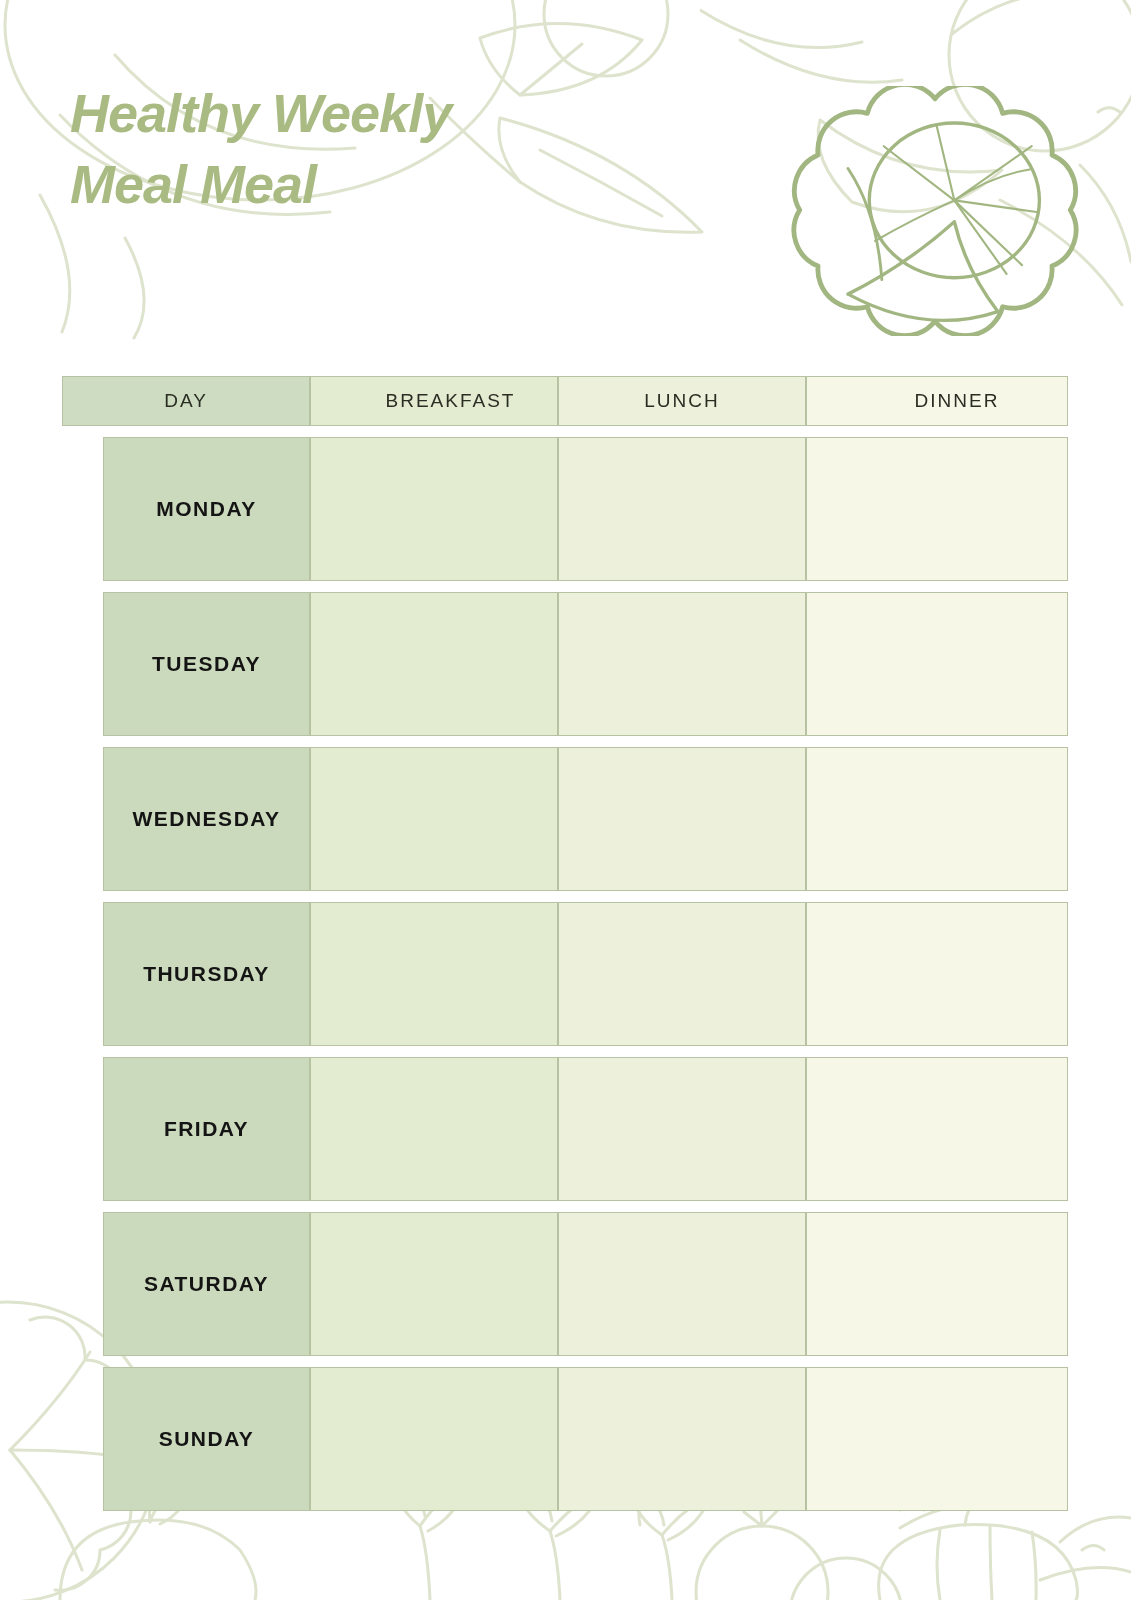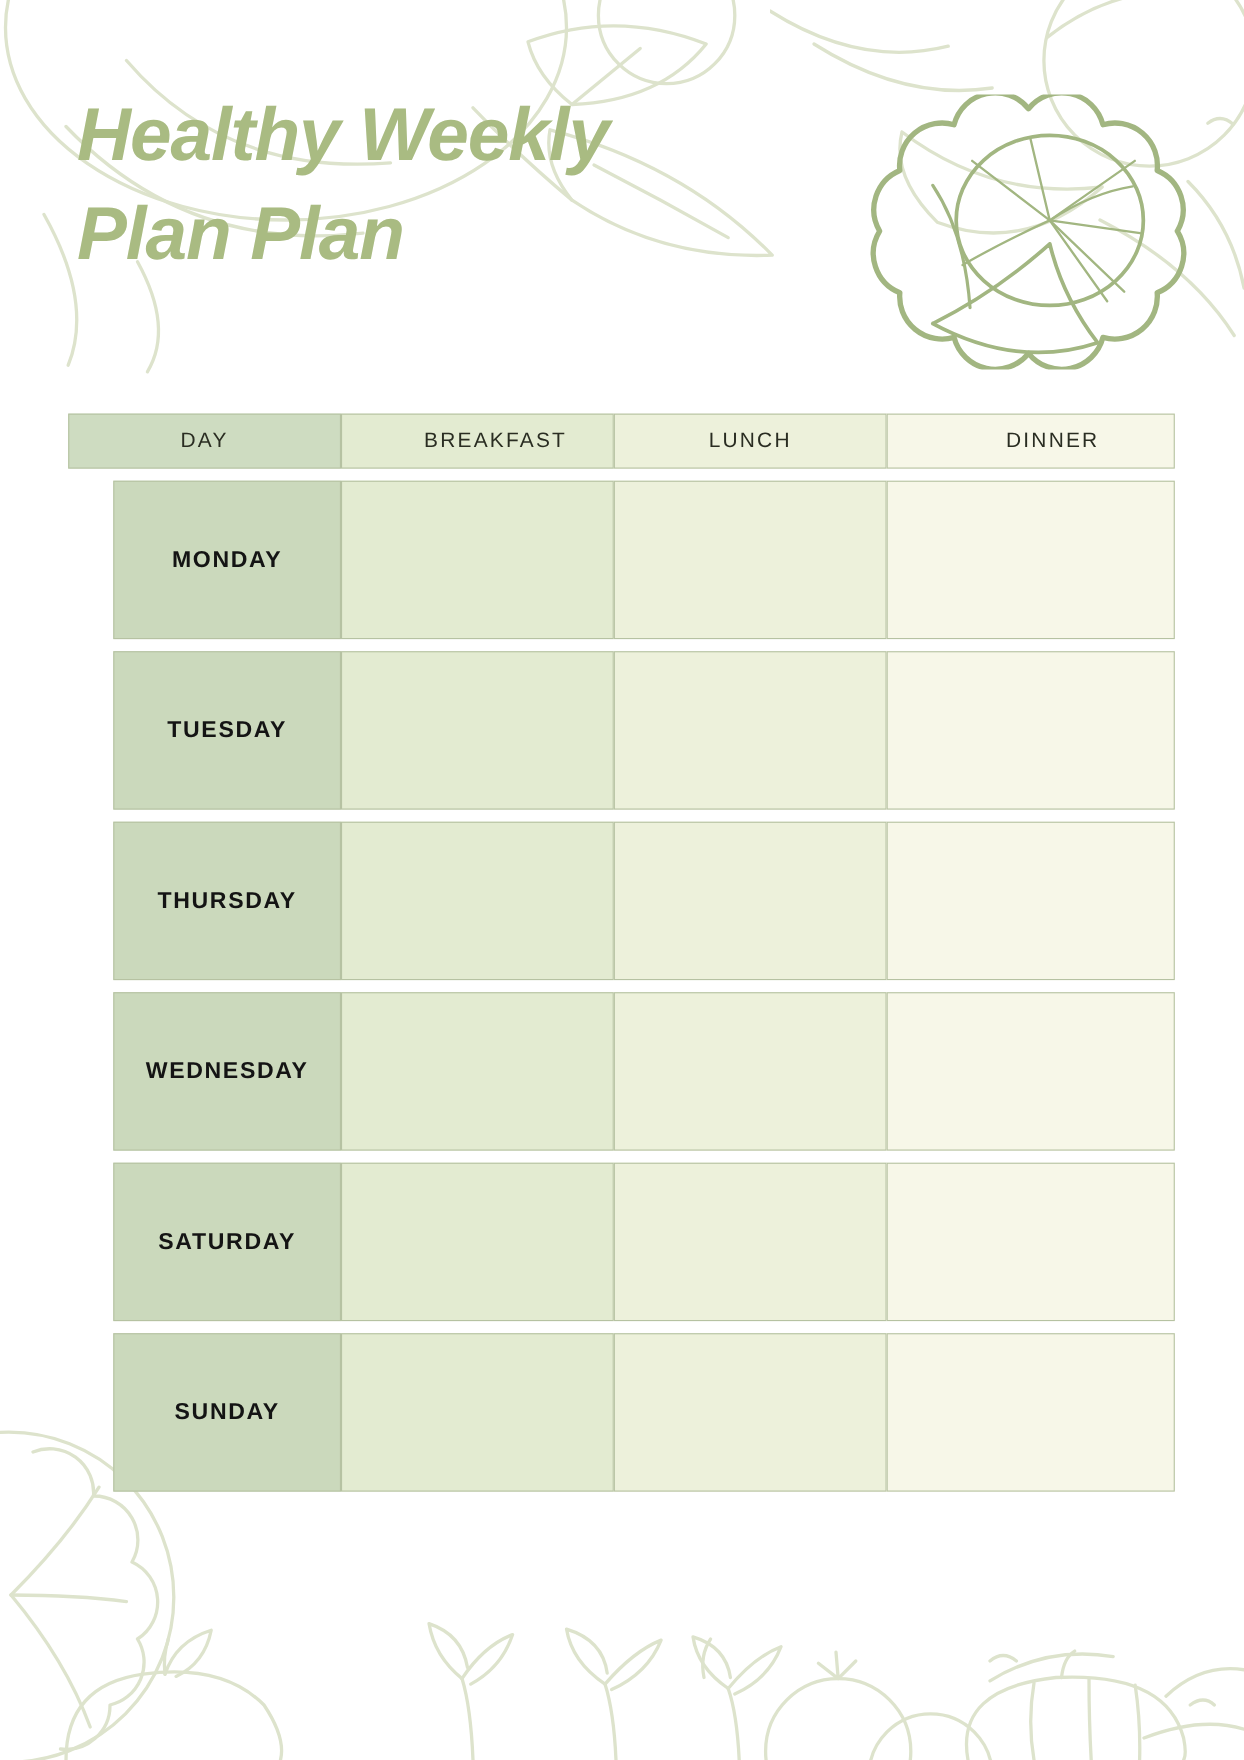--- a/index.html
+++ b/index.html
@@ -23,21 +23,21 @@
     background:var(--page-bg);overflow:hidden;margin:0 auto;
     font-family:"Liberation Sans",sans-serif;
   }
   .decor{position:absolute;pointer-events:none;}
   .decor path,.decor ellipse,.decor circle{fill:none;stroke-linecap:round;stroke-linejoin:round;}
   .faint{stroke:var(--faint-stroke);}
   .cab{stroke:var(--cabbage-stroke);}
   .title{
     position:absolute;left:70px;top:78px;z-index:3;
     color:var(--accent-green);
-    font-size:68px;font-weight:bold;font-style:italic;
+    font-size:54px;font-weight:bold;font-style:italic;
     letter-spacing:-1px;line-height:1.32;
   }
   .meal-table{
     position:absolute;left:62px;top:376px;width:795px;z-index:2;
     display:flex;flex-direction:column;gap:11px;
   }
   .trow{display:grid;grid-template-columns:248px 248px 248px 262px;}
   .trow .cell{border:1px solid var(--cell-border);}
   .header-row{height:50px;}
   .day-row{height:144px;}
@@ -145,21 +145,21 @@
       <path d="M1060,262 Q1092,232 1131,238"></path>
       <path d="M1040,300 Q1092,280 1131,292"></path>
       <path d="M1082,270 q12,-9 22,0"></path>
       <path d="M640,245 q-4,-20 6,-35"></path>
       <path d="M900,248 Q952,216 1012,226"></path>
     </g>
   </svg>
 
   <h1 class="title">
     <div>Healthy Weekly</div>
-    <div>Plan Plan</div>
+    <div>Meal Meal</div>
   </h1>
 
   <div class="meal-table">
 
     <div class="trow header-row">
       <div class="cell hcell c0h">DAY</div>
       <div class="cell hcell c1">BREAKFAST</div>
       <div class="cell hcell c2">LUNCH</div>
       <div class="cell hcell c3">DINNER</div>
     </div>
@@ -172,33 +172,39 @@
     </div>
 
     <div class="trow day-row">
       <div class="cell daycell c0">TUESDAY</div>
       <div class="cell c1"></div>
       <div class="cell c2"></div>
       <div class="cell c3"></div>
     </div>
 
     <div class="trow day-row">
+      <div class="cell daycell c0">WEDNESDAY</div>
+      <div class="cell c1"></div>
+      <div class="cell c2"></div>
+      <div class="cell c3"></div>
+    </div>
+
+    <div class="trow day-row">
       <div class="cell daycell c0">THURSDAY</div>
       <div class="cell c1"></div>
       <div class="cell c2"></div>
       <div class="cell c3"></div>
     </div>
 
     <div class="trow day-row">
-      <div class="cell daycell c0">WEDNESDAY</div>
-      <div class="cell c1"></div>
-      <div class="cell c2"></div>
-      <div class="cell c3"></div>
-    </div>
-
+      <div class="cell daycell c0">FRIDAY</div>
+      <div class="cell c1"></div>
+      <div class="cell c2"></div>
+      <div class="cell c3"></div>
+    </div>
 
     <div class="trow day-row">
       <div class="cell daycell c0">SATURDAY</div>
       <div class="cell c1"></div>
       <div class="cell c2"></div>
       <div class="cell c3"></div>
     </div>
 
     <div class="trow day-row">
       <div class="cell daycell c0">SUNDAY</div>

